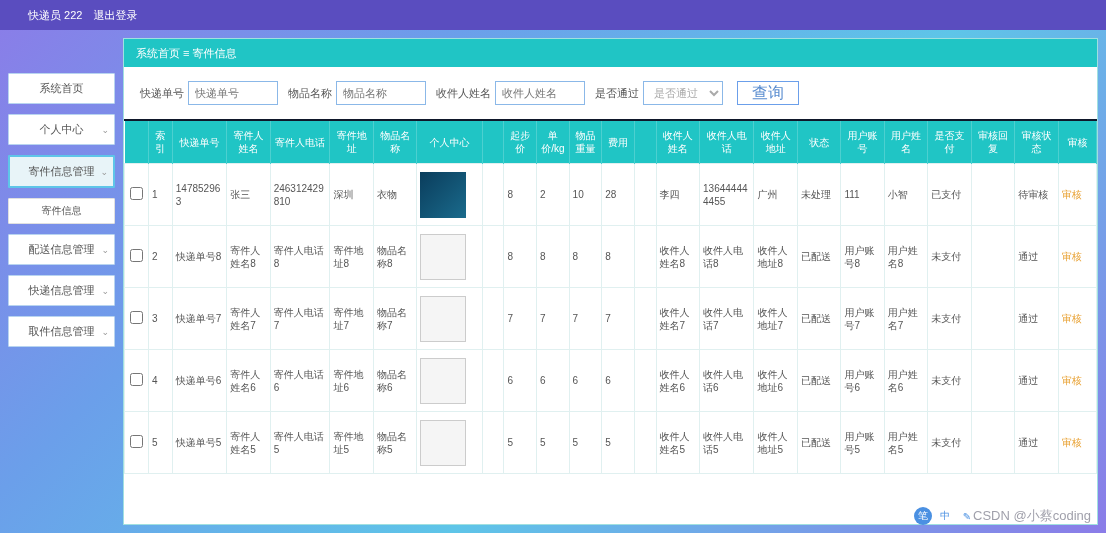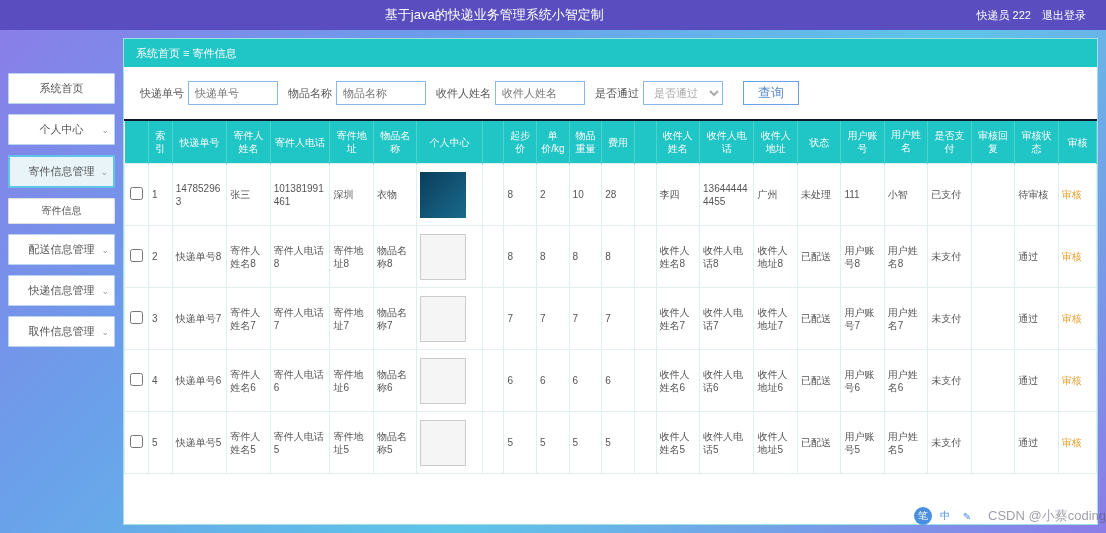--- a/index.html
+++ b/index.html
@@ -14,39 +14,38 @@
 .menu-item.active{background:#e8f4f8;border:2px solid #5ec5e8}
 .menu-item .arrow{position:absolute;right:5px;top:50%;transform:translateY(-50%);font-size:9px;color:#999}
 .menu-item.sub{padding:5px 4px;font-size:10px;border:1px solid #e0e0e0}
 .content{flex:1;background:#fff;border:1px solid #a0e0e0;display:flex;flex-direction:column;overflow:hidden}
 .breadcrumb{height:28px;background:#20c5c5;color:#fff;font-size:11px;display:flex;align-items:center;padding:0 12px}
 .filters{display:flex;align-items:center;padding:14px 10px;gap:4px;flex-wrap:nowrap}
 .filters label{font-size:11px;color:#555;white-space:nowrap;margin-left:6px}
 .filters input,.filters select{height:24px;border:1px solid #8bb8e8;padding:0 6px;font-size:11px;color:#aaa;background:#fff}
 .filters input{width:90px}
 .filters select{width:80px}
-.filters .btn{height:24px;padding:0 14px;border:1px solid #6b9fea;background:#fff;color:#5a8dd0;font-size:13px;margin-left:16px;cursor:pointer}
+.filters .btn{height:24px;padding:0 14px;border:1px solid #6b9fea;background:#fff;color:#5a8dd0;font-size:16px;margin-left:10px;cursor:pointer}
 .table-wrap{flex:1;overflow:auto;border-top:2px solid #0f172a}
 table{border-collapse:collapse;width:100%;table-layout:fixed}
 th{background:#20c5c5;color:#fff;font-size:10px;font-weight:normal;padding:8px 2px;text-align:center;border-right:1px solid rgba(255,255,255,.2);line-height:1.3;white-space:normal}
 td{font-size:10px;color:#555;padding:6px 3px;text-align:left;border:1px solid #e0f0f0;vertical-align:middle;word-wrap:break-word;line-height:1.3}
 td.ck{text-align:center}
 tbody tr{height:62px}
 .img-cell{width:46px;height:46px;border:1px solid #ccc;background:#f5f5f5;display:inline-block;vertical-align:middle}
 .img-cell.shoe{background:linear-gradient(135deg,#0a3d5c,#1a6b8c);border:none}
 .op{color:#e8a030;cursor:pointer}
-.watermark{position:absolute;bottom:8px;right:0;font-size:13px;color:rgba(80,80,100,.55);font-weight:500;pointer-events:none}
+.watermark{position:absolute;bottom:8px;right:15px;font-size:13px;color:rgba(80,80,100,.55);font-weight:500;pointer-events:none}
 .floatbar{position:absolute;bottom:8px;right:130px;display:flex;gap:4px;align-items:center}
 .floatbar span{width:18px;height:18px;background:#4a90e2;border-radius:50%;color:#fff;font-size:10px;display:flex;align-items:center;justify-content:center}
 </style>
 </head>
 <body>
 
 <div class="topbar">
-  <div class="title">基于java的快递业务管理系统小智定制</div>
   <div class="right">
     <span>快递员 222</span>
     <span>退出登录</span>
   </div>
 </div>
 
 <div class="body">
   <div class="sidebar" id="sidebar">
       <div class="menu-item">系统首页</div>
       <div class="menu-item">个人中心<span class="arrow">⌄</span></div>
@@ -92,34 +91,34 @@
               <th style="width: 30px; margin-left: 25px;">起步价</th>
               <th style="width: 30px;">单价/kg</th>
               <th style="width: 30px;">物品重量</th>
               <th style="width: 30px;">费用</th>
               <th style="width: 20px;"></th>
               <th style="width: 40px;">收件人姓名</th>
               <th style="width: 50px;">收件人电话</th>
               <th style="width: 40px;">收件人地址</th>
               <th style="width: 40px; margin-top: 40px;">状态</th>
               <th style="width: 40px; text-align: center;">用户账号</th>
-              <th style="width: 40px; font-family: Liberation Mono, monospace;">用户姓名</th>
+              <th style="width: 40px;">用户姓名</th>
               <th style="width: 40px;">是否支付</th>
               <th style="width: 40px;">审核回复</th>
               <th style="width: 40px;">审核状态</th>
               <th style="width: 35px;">审核</th>
             </tr>
           </thead>
         <tbody id="tbody">
             <tr>
               <td class="ck"><input type="checkbox" style=""></td>
               <td>1</td>
               <td>147852963</td>
               <td>张三</td>
-              <td>101381991461</td>
+              <td>246312429810</td>
               <td>深圳</td>
               <td>衣物</td>
               <td><div class="img-cell shoe"></div></td>
               <td></td>
               <td>8</td>
               <td>2</td>
               <td>10</td>
               <td>28</td>
               <td></td>
               <td>李四</td>

